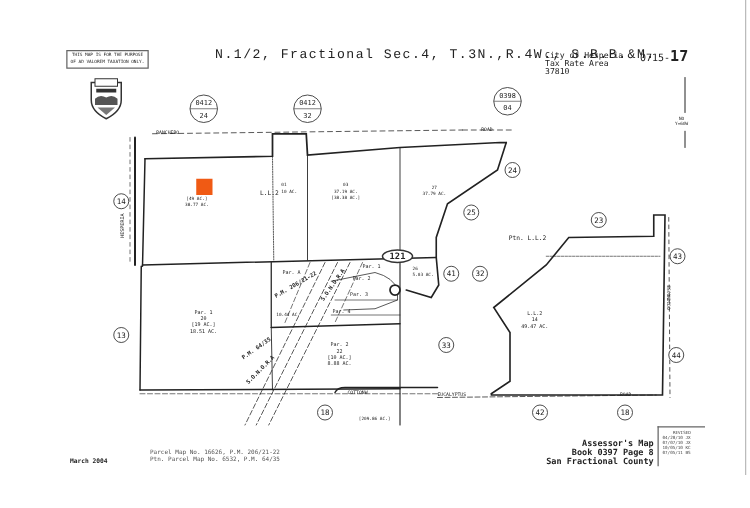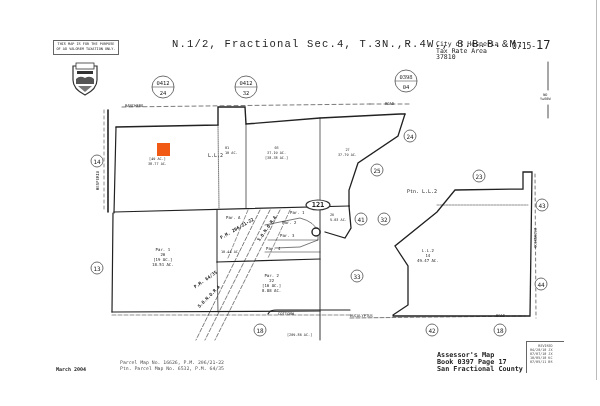--- a/index.html
+++ b/index.html
@@ -2,24 +2,24 @@
 <html><head>
 <meta charset="utf-8">
 <style>
   html,body{margin:0;padding:0;background:#fff;}
   body{width:600px;height:406px;position:relative;overflow:hidden;font-family:"DejaVu Sans Mono","Liberation Mono",monospace;color:#222;}
   .abs{position:absolute;}
   .disclaimer{left:53px;top:40px;width:66px;height:15px;border:1px solid #666;font-size:3.5px;line-height:4.5px;text-align:center;padding-top:1px;box-sizing:border-box;}
   .title{left:172px;top:38px;font-size:10.5px;letter-spacing:1.2px;font-family:Liberation Mono, monospace;}
   .city{left:436px;top:41px;font-size:6.5px;line-height:6.5px;font-weight:normal;}
   .mapno{left:512px;top:38px;font-size:8px;}
-  .mapno .big{font-size:12px;}
+  .mapno .big{font-size:12px;font-weight:bold;}
   .footer-date{left:56px;top:366px;font-size:5px;font-weight:bold;}
   .footer-ref{left:120px;top:360px;font-size:4.8px;line-height:6px;color:#555;}
-  .assessor{left:437px;top:352px;font-size:6.8px;line-height:7px;font-weight:bold;}
+  .assessor{left:437px;top:352px;font-size:6.8px;line-height:7px;font-weight:bold;text-align:right;}
   .revbox{left:526px;top:341px;width:38px;height:32px;border-left:1px solid #666;border-top:1px solid #666;font-size:3.4px;line-height:4px;padding:2px 3px;box-sizing:border-box;color:#444;}
   .revbox .hd{text-align:center;}
   svg.map{position:absolute;left:0;top:0;}
   .circ{font-family:"DejaVu Sans Mono",monospace;}
   .rborder{left:596px;top:0;width:1px;height:380px;background:#bbb;}
 </style>
 </head>
 <body>
 
 <div class="abs disclaimer">
@@ -227,21 +227,21 @@
   <div>Y=60W</div>
 </div>
 
 <div class="abs footer-date">March 2004</div>
 <div class="abs footer-ref">
   <div>Parcel Map No. 16626, P.M. 206/21-22</div>
   <div>Ptn. Parcel Map No. 6532, P.M. 64/35</div>
 </div>
 <div class="abs assessor">
   <div>Assessor's Map</div>
-  <div>Book 0397 Page 17</div>
+  <div>Book 0397 Page 8</div>
   <div>San Fractional County</div>
 </div>
 <div class="abs revbox">
   <div class="hd">REVISED</div>
   <div>04/20/10 JX</div>
   <div>07/07/10 JX</div>
   <div>10/05/10 KC</div>
   <div>07/05/11 BS</div>
 </div>
 

